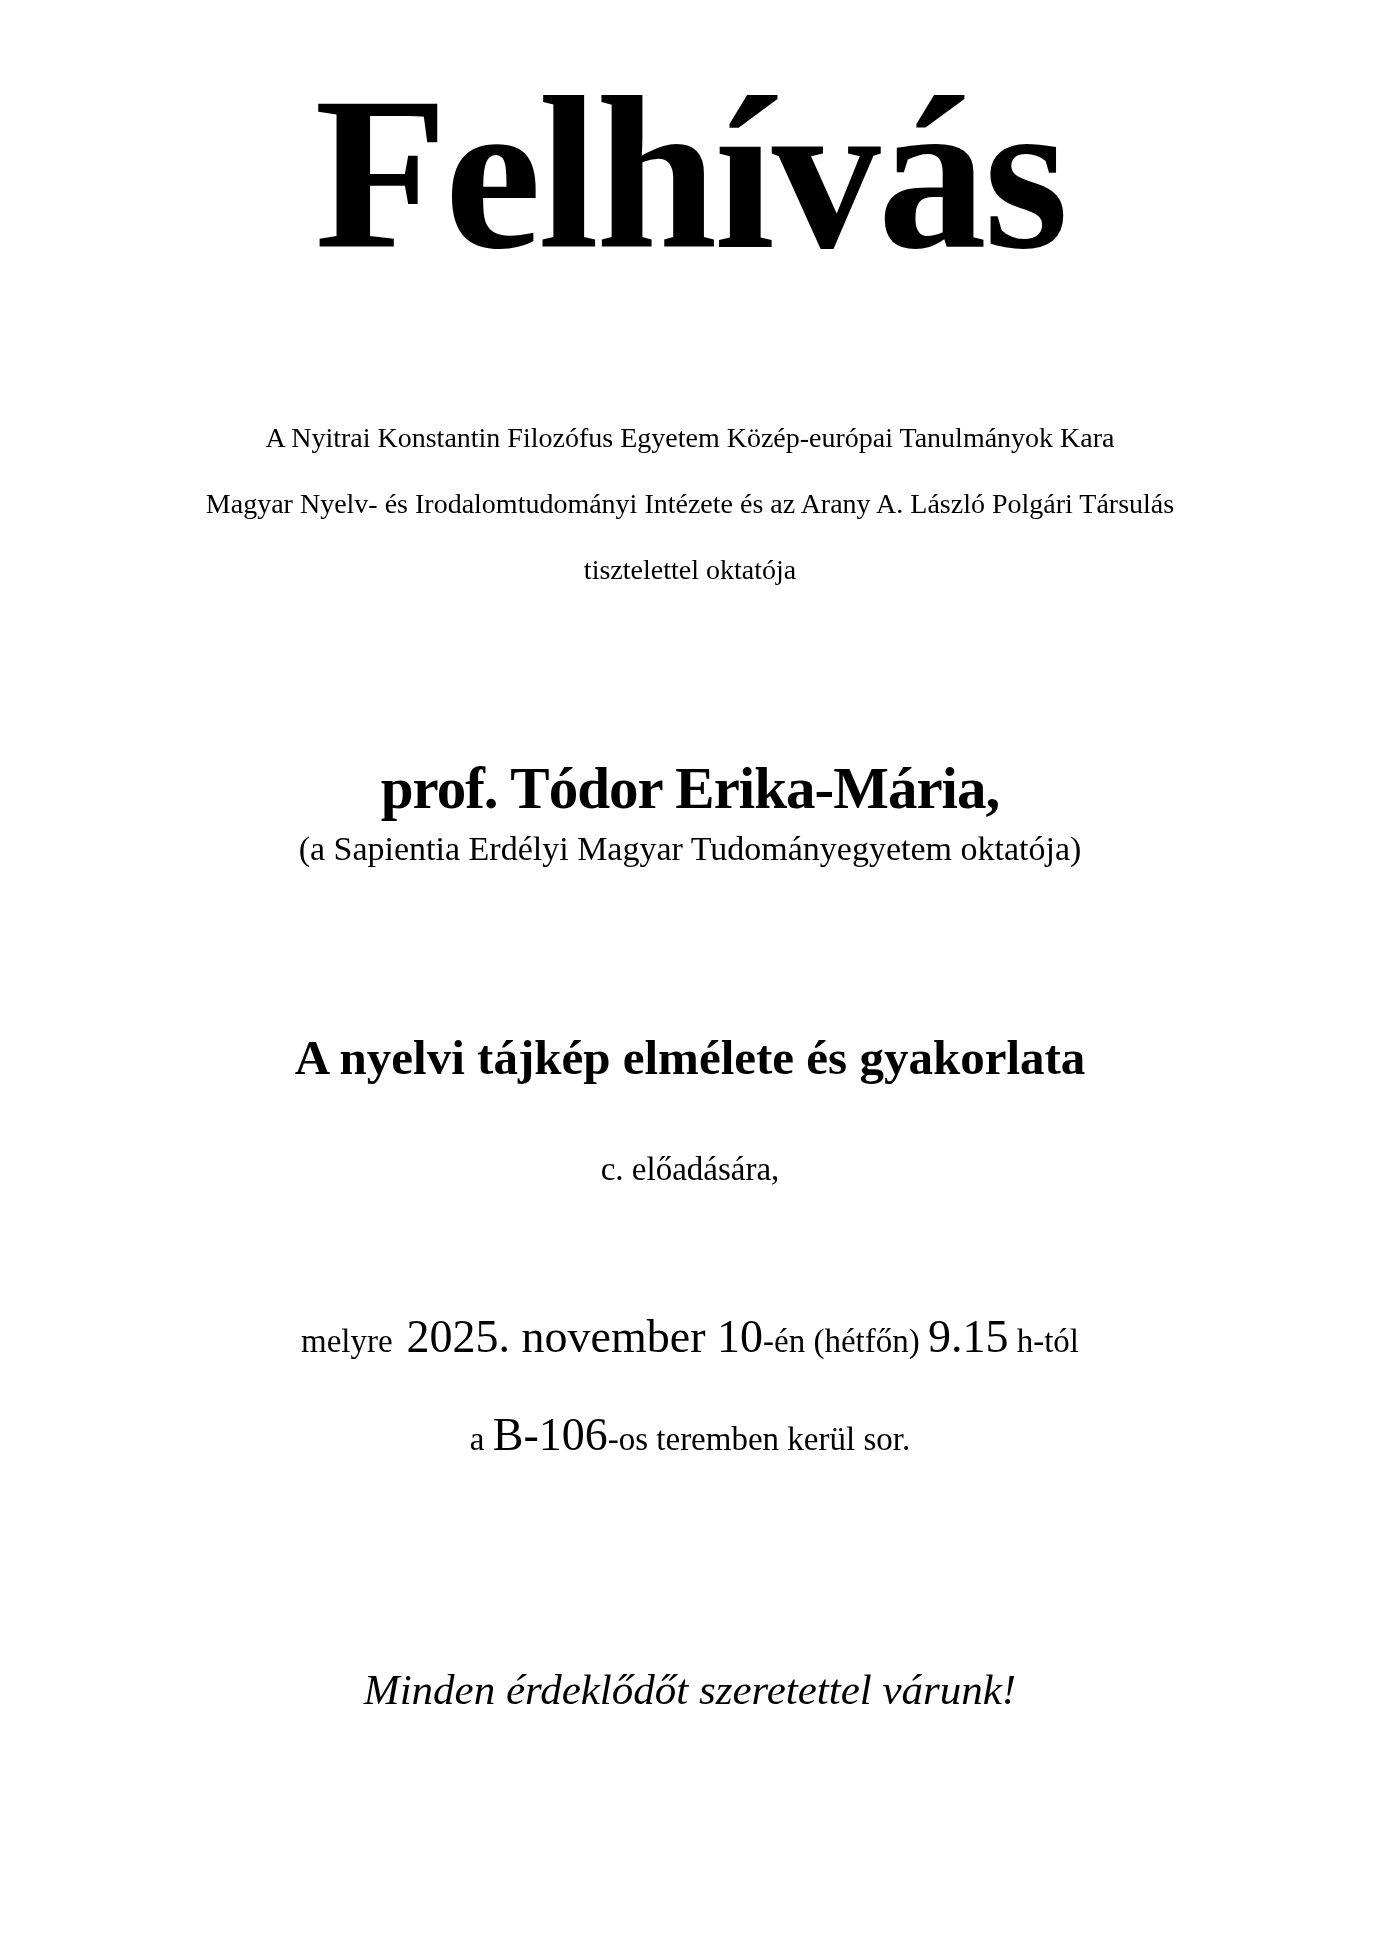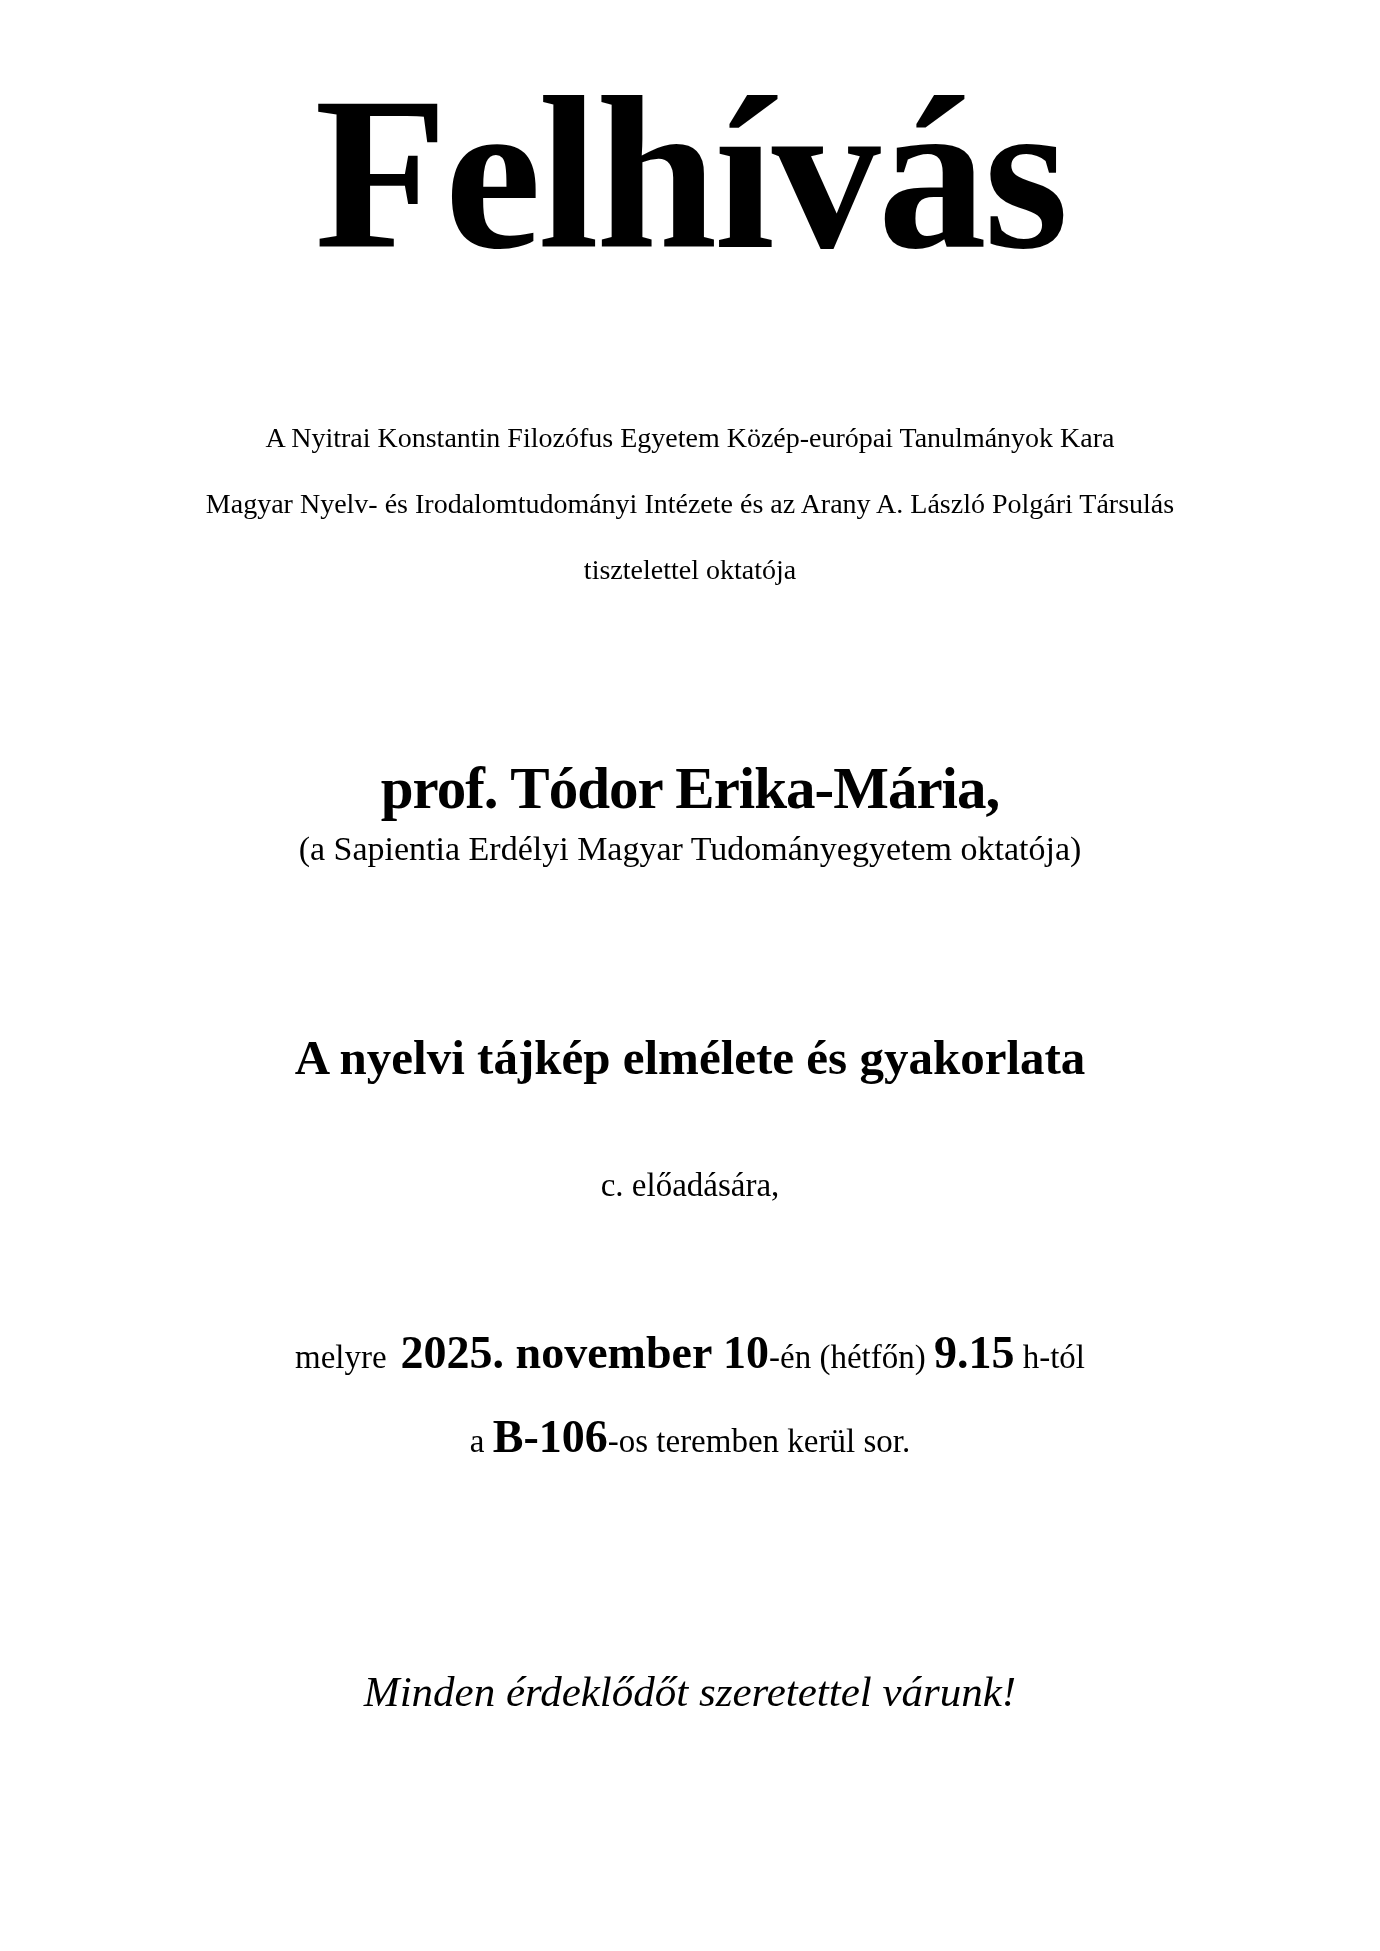--- a/index.html
+++ b/index.html
@@ -43,37 +43,37 @@
     font-size: 34px;
     line-height: 1.3;
   }
   .lecture-title {
     margin-top: 158px;
     font-size: 49px;
     font-weight: 700;
     line-height: 1.2;
   }
   .lecture-suffix {
-    margin-top: 76px;
+    margin-top: 60px;
     font-size: 33px;
     line-height: 1.3;
   }
   .date-line {
     margin-top: 116px;
     font-size: 33px;
     line-height: 60px;
   }
   .venue-line {
-    margin-top: 20px;
+    margin-top: 34px;
     font-size: 33px;
     line-height: 60px;
   }
   .emph {
     font-size: 46px;
-    font-weight: 700;
+    font-weight: 400;
   }
   .gap-left { margin-left: 14px; }
   .closing {
     margin-top: 194px;
     font-size: 43px;
     font-style: italic;
     line-height: 1.25;
   }
 </style>
 </head>

